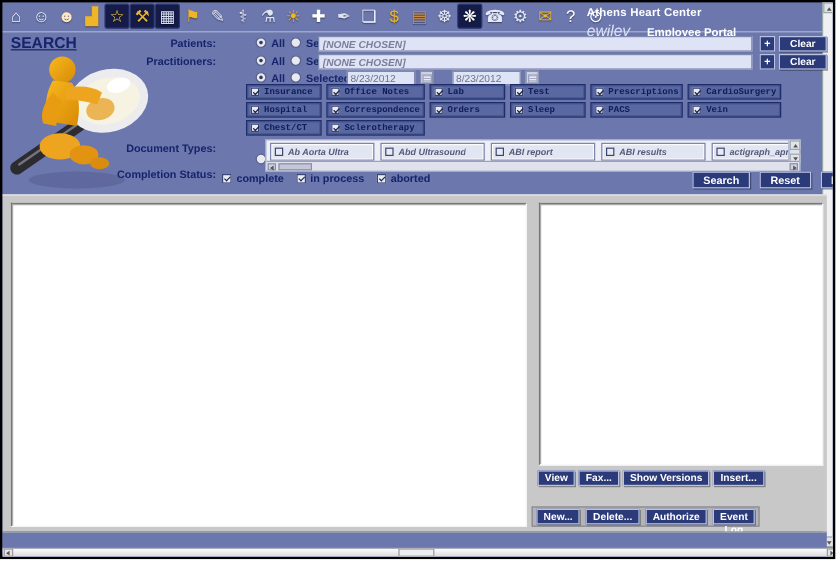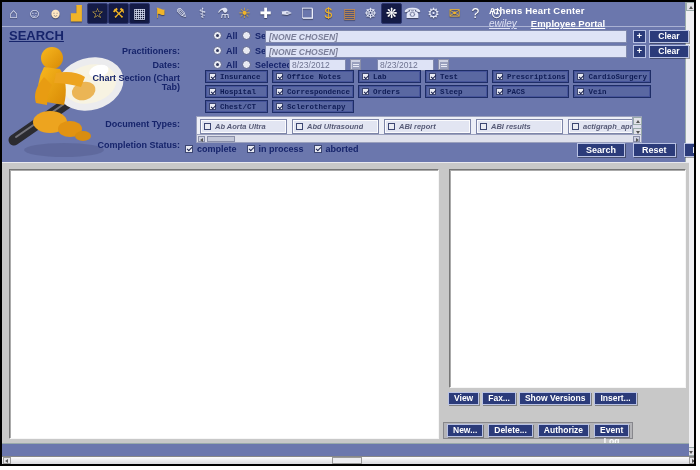--- a/index.html
+++ b/index.html
@@ -13,21 +13,21 @@
   .tb-btn {
     width:21px; height:21px; display:flex; align-items:center; justify-content:center;
     font-size:14px; line-height:21px; cursor:pointer; border-radius:2px;
     text-shadow:0 1px 1px rgba(0,0,0,.45);
   }
   .tb-btn.dark { background:#141b46; border:1px solid #2e3770; }
   .toolbar-divider { position:absolute; left:0; top:24px; width:687px; height:1px; background:#a9b1d3; }
   .header-info { position:absolute; left:487px; top:3px; color:#fff; }
   .clinic-title { font-size:9.5px; font-weight:bold; letter-spacing:.2px; }
   .header-links { margin-top:2px; display:flex; gap:14px; align-items:baseline; }
-  .user-link { font-size:10px; color:#dde1f3; text-decoration:underline; font-style:italic; cursor:pointer; }
+  .user-link { font-size:13px; color:#dde1f3; text-decoration:underline; font-style:italic; cursor:pointer; }
   .portal-link { font-size:9.5px; color:#fff; font-weight:bold; text-decoration:underline; cursor:pointer; }
   
   .vscroll { position:absolute; right:0; top:0; bottom:8px; width:9px; background:#f0f0f3; border-left:1px solid #9aa; }
   .vs-btn { position:absolute; left:0; width:9px; height:9px; background:#e2e2e8; border:1px solid #9aa; }
   .vs-up { top:0; } .vs-down { bottom:0; }
   .tri-up { position:absolute; left:2px; top:3px; width:0; height:0; border-left:2px solid transparent; border-right:2px solid transparent; border-bottom:3px solid #555; }
   .tri-down { position:absolute; left:2px; top:3px; width:0; height:0; border-left:2px solid transparent; border-right:2px solid transparent; border-top:3px solid #555; }
   
   .search-heading {
     position:absolute; left:7px; top:26px; font-size:13px; font-weight:bold;
@@ -64,21 +64,21 @@
   
   .chart-grid { position:absolute; left:203px; top:68px; width:446px; display:grid;
     grid-template-columns:repeat(6,1fr); column-gap:4px; row-gap:2px; }
   .chart-box { height:13px; background:#5a68a2; border:1px solid #1e2d66; box-shadow:inset 0 0 0 1px #46549a;
     display:flex; align-items:center; gap:4px; padding:0 3px; cursor:pointer; }
   .cb { display:inline-block; width:7px; height:7px; background:#e9ebf3; border:1px solid #3c4672; position:relative; flex:none; cursor:pointer; }
   .cb.checked::after { content:""; position:absolute; left:1px; top:1px; width:4px; height:2px;
     border-left:1px solid #1c2450; border-bottom:1px solid #1c2450; transform:rotate(-45deg); }
   .chart-box .opt { font-size:7.5px; font-weight:bold; color:#0f1c55; white-space:nowrap; overflow:hidden;font-family:Liberation Mono, monospace; }
   
-  .doc-strip { position:absolute; left:194px; top:114px; width:446px; height:27px; background:#edeff7; border:1px solid #9aa0bd; }
+  .doc-strip { position:absolute; left:219px; top:114px; width:446px; height:27px; background:#edeff7; border:1px solid #9aa0bd; }
   .doc-list { position:absolute; left:1px; top:1px; right:9px; height:17px; display:flex; gap:5px; padding:1px 2px; overflow:hidden; }
   .doc-box { flex:none; width:87px; height:15px; background:#e2e5f2; border:1px solid #7d85a8; box-shadow:inset 0 0 0 1px #fbfbfd;
     display:flex; align-items:center; gap:4px; padding:0 3px; cursor:pointer; }
   .doc-box .opt { font-size:7.5px; font-weight:bold; font-style:italic; color:#565a76; white-space:nowrap; overflow:hidden; }
   .doc-vscroll { position:absolute; right:0; top:0; width:9px; height:19px; background:#dfe1ec; border-left:1px solid #9aa0bd; }
   .doc-hscroll { position:absolute; left:0; bottom:0; width:100%; height:8px; background:#dfe1ec; border-top:1px solid #9aa0bd; }
   .h-thumb { position:absolute; left:10px; top:1px; width:28px; height:6px; background:#c3c7d8; border:1px solid #8a8fa9; cursor:grab; }
   .h-arrow { position:absolute; top:1px; width:7px; height:6px; background:#cfd2e2; border:1px solid #8a8fa9; }
   .mini-tri-l { position:absolute; left:1px; top:1px; width:0; height:0; border-top:2px solid transparent; border-bottom:2px solid transparent; border-right:3px solid #555; }
   .mini-tri-r { position:absolute; left:2px; top:1px; width:0; height:0; border-top:2px solid transparent; border-bottom:2px solid transparent; border-left:3px solid #555; }
@@ -175,50 +175,49 @@
     </g>
     <circle cx="46" cy="16" r="11" fill="url(#og)"></circle>
     <path d="M38 25 Q29 41 34 59 L58 63 Q63 41 54 27 Z" fill="url(#og)"></path>
     <path d="M50 31 Q68 28 79 35 L75 45 Q60 41 48 41 Z" fill="#eda41f"></path>
     <path d="M38 35 Q26 49 30 61 L41 63 Q41 51 46 43 Z" fill="#e89c12"></path>
     <ellipse cx="44" cy="80" rx="17" ry="11" fill="#eda41f"></ellipse>
     <ellipse cx="64" cy="87" rx="12" ry="8" fill="#e29312"></ellipse>
     <ellipse cx="77" cy="94" rx="8" ry="5" fill="#d98d10"></ellipse>
   </svg>
 
+  <div class="flabel lbl-col" style="top:30px">Patients:</div>
   <span class="radio selected abs" style="left:183px;top:29px"></span>
   <span class="opt-label abs" style="left:196px;top:29px">All</span>
   <span class="radio abs" style="left:212px;top:29px"></span>
   <span class="opt-label abs" style="left:225px;top:29px">Selected:</span>
   <input class="chosen-input" style="top: 28px;" readonly="" value="[NONE CHOSEN]">
   <div class="plus-btn" style="top:28px">+</div>
   <button class="btn clear-btn" style="top:28px">Clear</button>
 
   <div class="flabel lbl-col" style="top:45px">Practitioners:</div>
   <span class="radio selected abs" style="left:183px;top:44px"></span>
   <span class="opt-label abs" style="left:196px;top:44px">All</span>
   <span class="radio abs" style="left:212px;top:44px"></span>
   <span class="opt-label abs" style="left:225px;top:44px">Selected:</span>
   <input class="chosen-input" style="top: 43px;" readonly="" value="[NONE CHOSEN]">
   <div class="plus-btn" style="top:43px">+</div>
   <button class="btn clear-btn" style="top:43px">Clear</button>
 
-  <div class="flabel lbl-col" style="top:59px">Dates:</div>
   <span class="radio selected abs" style="left:183px;top:58px"></span>
   <span class="opt-label abs" style="left:196px;top:58px">All</span>
   <span class="radio abs" style="left:212px;top:58px"></span>
   <span class="opt-label abs" style="left:225px;top:58px">Selected:</span>
   <span class="opt-label abs" style="left:263px;top:58px">from</span>
   <input class="date-input" style="left: 287px; top: 57px;" readonly="" value="8/23/2012">
   <div class="cal-btn" style="left:348px;top:57px"></div>
   <span class="opt-label abs" style="left:376px;top:58px">to</span>
   <input class="date-input" style="left: 375px; top: 57px;" readonly="" value="8/23/2012">
   <div class="cal-btn" style="left:436px;top:57px"></div>
 
-  <div class="flabel lbl-narrow" style="top:72px">Chart Section (Chart Tab)</div>
   <span class="radio selected abs" style="left:183px;top:84px"></span>
   <div class="chart-grid" id="chart-grid">
       <div class="chart-box">
         <span class="cb checked"></span>
         <span class="opt">Insurance</span>
       </div>
       <div class="chart-box">
         <span class="cb checked"></span>
         <span class="opt">Office Notes</span>
       </div>

